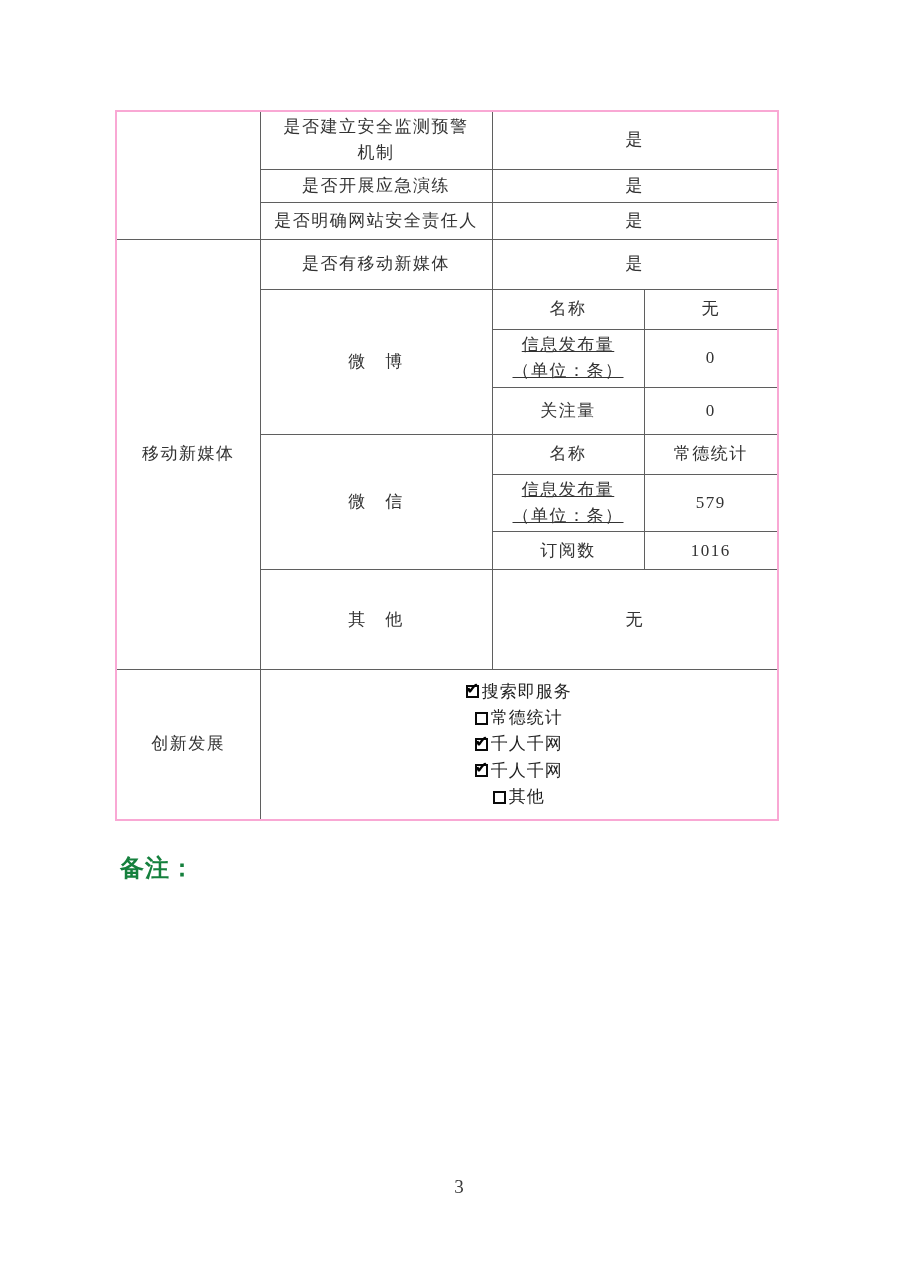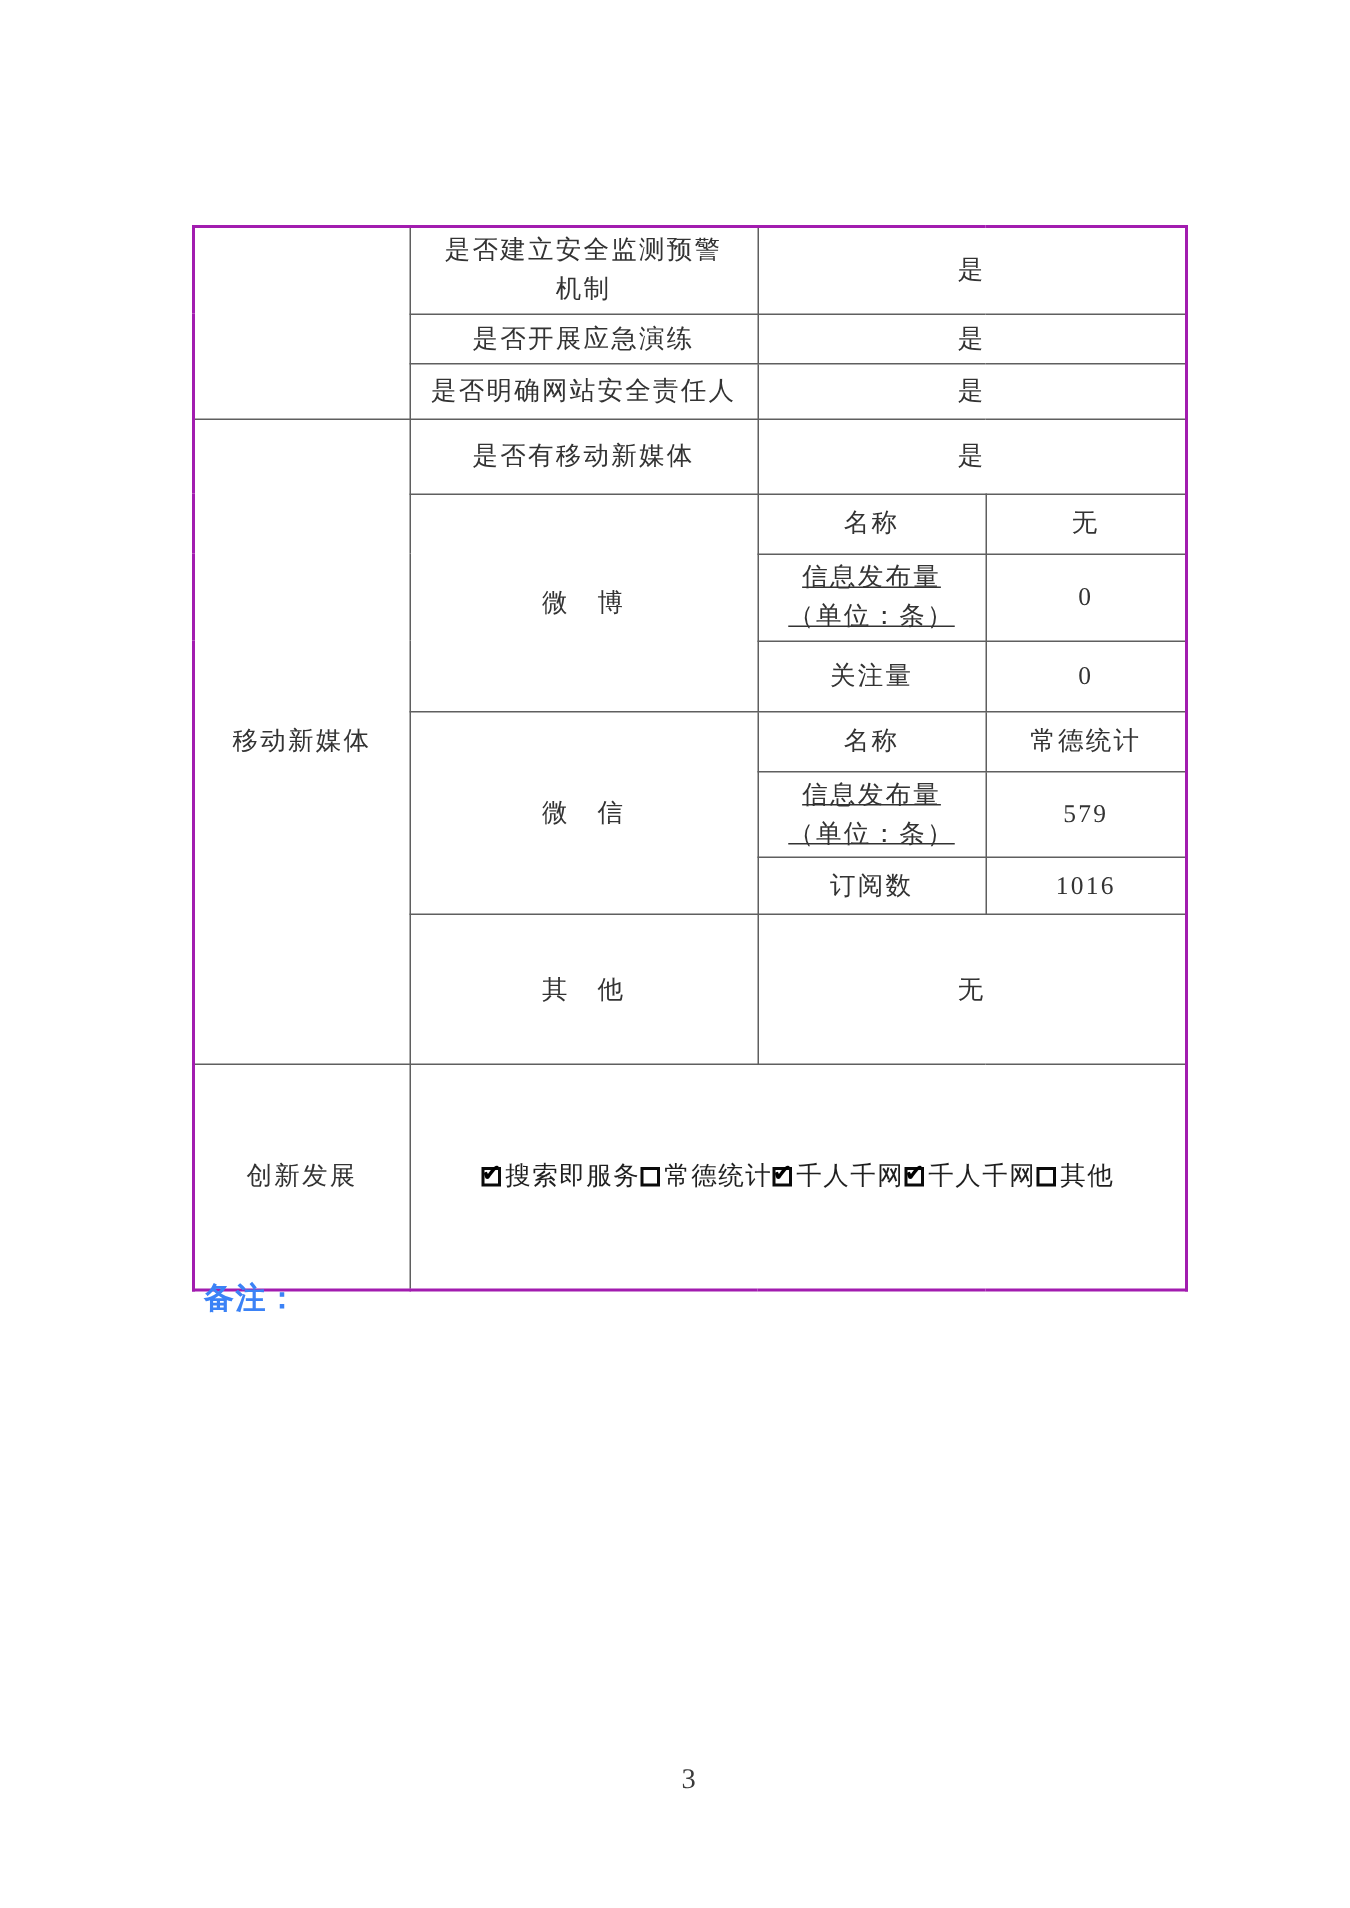--- a/index.html
+++ b/index.html
@@ -10,26 +10,25 @@
     color: #333333;
   }
   .page {
     position: relative;
     width: 900px; height: 1272px;
     background: #ffffff;
     overflow: hidden;
   }
   table.report {
     position: absolute;
-    left: 128px; top: 110px;
+    left: 115px; top: 110px;
     width: 662px;
     border-collapse: collapse;
     table-layout: fixed;
-    border: 2px solid #a21caf;
-    margin-top: 40px;
+    border: 2px solid #f9a8d4;
   }
   table.report td {
     border: 1px solid #5f5f5f;
     text-align: center;
     vertical-align: middle;
     font-size: 17px;
     letter-spacing: 1.5px;
     color: #333333;
     line-height: 1.55;
     padding: 2px 4px;
@@ -44,20 +43,21 @@
   tr.h47 { height: 47px; }  tr.h38 { height: 38px; }
   tr.h100 { height: 100px; } tr.h150 { height: 150px; }
   td.left-pad { text-align: left; padding-left: 22px; text-decoration: underline; }
   .num { letter-spacing: 0.5px; }
   .cb-row {
     display: flex;
     align-items: center;
     justify-content: center;
     flex-wrap: nowrap;
     white-space: nowrap;
+    flex-direction: column;
   }
   .cb {
     display: inline-flex;
     align-items: center;
     color: #1f1f1f;
     font-size: 17px;
     letter-spacing: 1px;
   }
   .cb-box {
     display: inline-block;
@@ -73,24 +73,24 @@
     position: absolute;
     left: -2px; top: -6px;
     font-size: 16px;
     font-weight: 700;
     color: #000000;
     line-height: 1;
     font-family: "DejaVu Sans", sans-serif;
   }
   .remark {
     position: absolute;
-    left: 136px; top: 852px;
-    font-size: 20px;
+    left: 120px; top: 852px;
+    font-size: 24px;
     font-weight: 700;
-    color: #3b82f6;
+    color: #15803d;
     letter-spacing: 1px;
   }
   .page-number {
     position: absolute;
     left: 128px; top: 1176px;
     width: 662px;
     text-align: center;
     font-size: 19px;
     color: #3a3a3a;
   }

